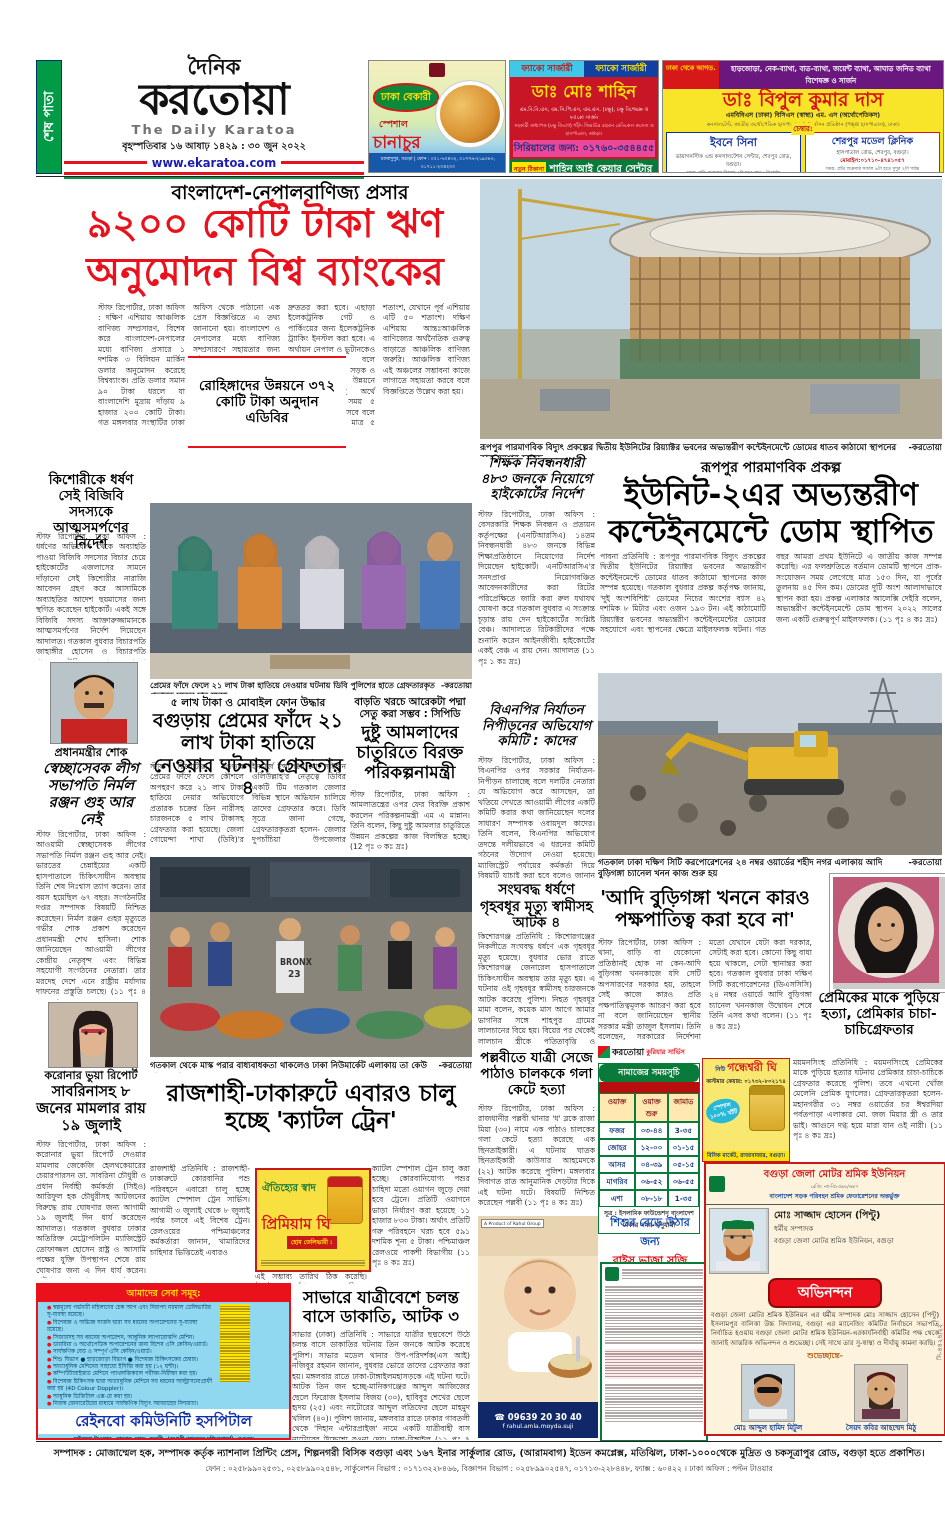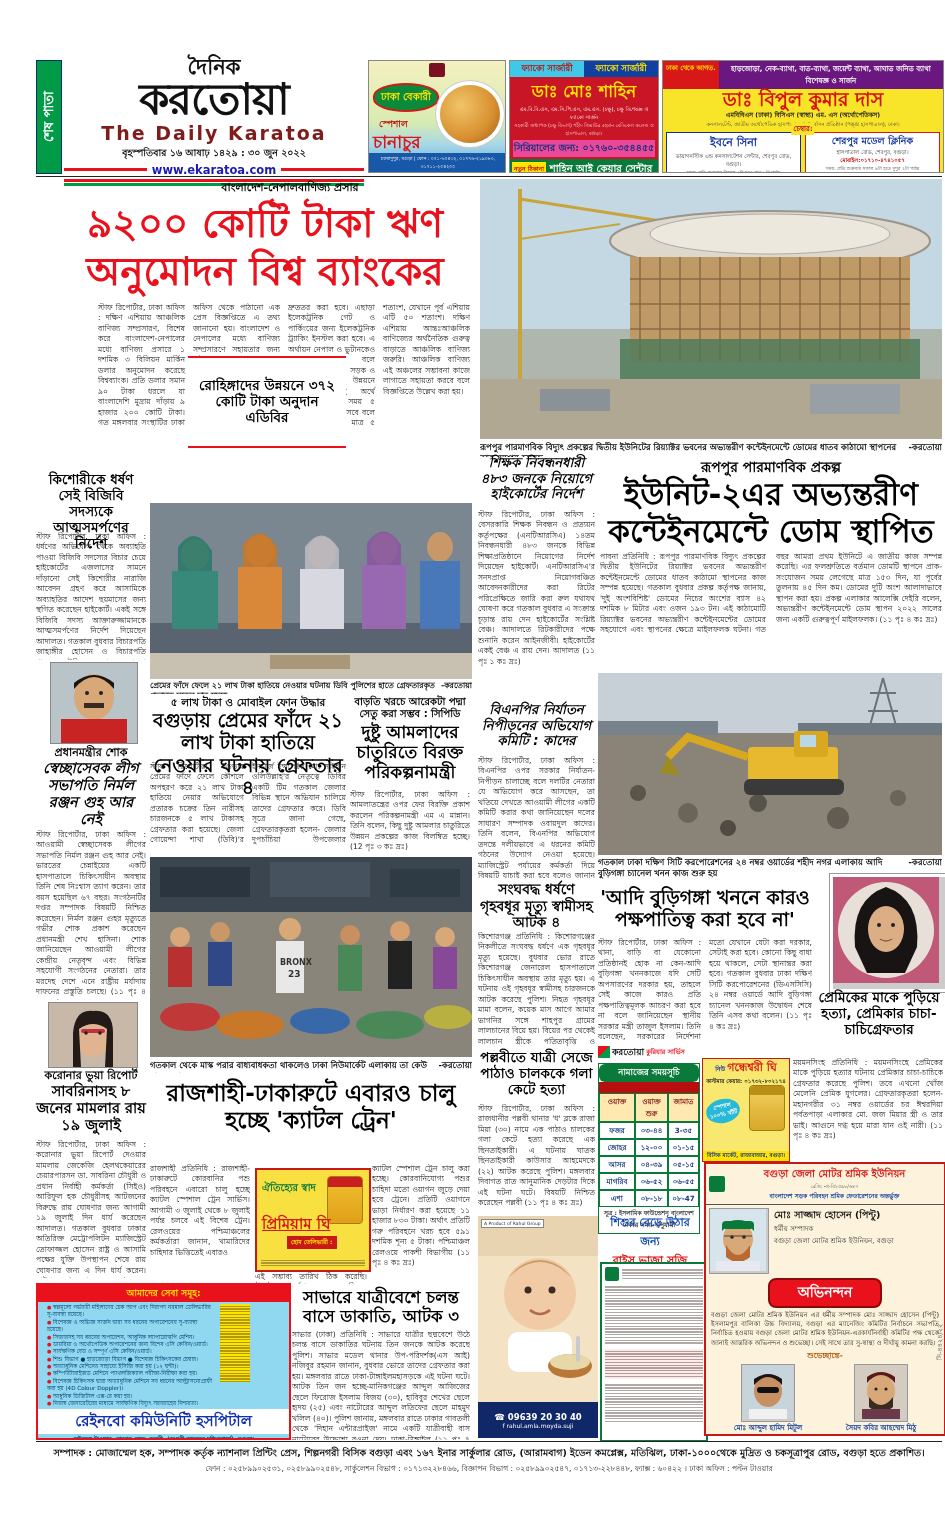--- a/index.html
+++ b/index.html
@@ -41,21 +41,21 @@
 
 <div class="page">
 
   <div class="abs tab" style="left:36px;top:60px;width:24px;height:112px;">
     <span>শেষ পাতা</span>
   </div>
 
   <div class="abs" style="left:64px;top:57px;width:300px;height:116px;text-align:center;">
     <div style="font-size:21px;font-weight:bold;line-height:1;">দৈনিক</div>
     <div style="font-size:43px;font-weight:bold;line-height:1.02;letter-spacing:-1px;">করতোয়া</div>
-    <div style="font-size:19px;font-weight:bold;letter-spacing:2px;color:#7f1d1d;">The Daily Karatoa</div>
+    <div style="font-size:13px;font-weight:bold;letter-spacing:2px;color:#737373;">The Daily Karatoa</div>
     <div style="font-size:9.5px;font-weight:bold;margin-top:2px;">বৃহস্পতিবার ১৬ আষাঢ় ১৪২৯ : ৩০ জুন ২০২২</div>
     <div class="site-bar" style="margin-top:2px;">
       <span class="ln"></span>
       <span class="url">www.ekaratoa.com</span>
       <span class="ln"></span>
     </div>
     <div style="height:3px;background:#e8111c;margin-top:2px;"></div>
     <div style="height:3px;background:#019b48;margin-top:1px;"></div>
   </div>
 
@@ -103,21 +103,21 @@
         <div style="color:#1030a0;font-weight:bold;font-size:9.5px;">শেরপুর মডেল ক্লিনিক</div>
         <div style="font-size:5.4px;color:#333;">হাসপাতাল রোড, শেরপুর, বগুড়া।</div>
         <div style="font-size:5.4px;color:#b00;font-weight:bold;">মোবাইল:০১৭১০-৪৭৪১০৫৭</div>
         <div style="font-size:4.6px;color:#555;">সময়: প্রতি শুক্রবার সকাল ৯টা হতে দুপুর ২টা পর্যন্ত</div>
       </div>
     </div>
   </div>
 
   <div class="abs rule" style="left:36px;top:176px;width:906px;height:1px;"></div>
 
-  <div class="abs kick" style="left:100px;top:181px;width:380px;font-size:11px;">বাংলাদেশ-নেপালবাণিজ্য প্রসার</div>
+  <div class="abs kick" style="left:100px;top:181px;width:380px;font-size:19px;">বাংলাদেশ-নেপালবাণিজ্য প্রসার</div>
   <div class="abs hl" style="left:50px;top:200px;width:430px;font-size:39px;color:#e8111c;line-height:1.22;">৯২০০ কোটি টাকা ঋণ অনুমোদন বিশ্ব ব্যাংকের</div>
   <div class="abs body-txt" style="left:98px;top:303px;width:372px;height:164px;column-count:4;column-gap:8px;">স্টাফ রিপোর্টার, ঢাকা অফিস : দক্ষিণ এশিয়ায় আঞ্চলিক বাণিজ্য সম্প্রসারণ, বিশেষ করে বাংলাদেশ-নেপালের মধ্যে বাণিজ্য প্রসারে ১ দশমিক ৩ বিলিয়ন মার্কিন ডলার অনুমোদন করেছে বিশ্বব্যাংক। প্রতি ডলার সমান ৯০ টাকা ধরলে যা বাংলাদেশি মুদ্রায় দাঁড়ায় ৯ হাজার ২০০ কোটি টাকা। গত মঙ্গলবার সংস্থাটির ঢাকা অফিস থেকে পাঠানো এক প্রেস বিজ্ঞপ্তিতে এ তথ্য জানানো হয়। বাংলাদেশ ও নেপালের মধ্যে বাণিজ্য সম্প্রসারণে সহায়তার জন্য এই ঋণ অনুমোদন করেছে বিশ্বব্যাংক। বিশাল এ অর্থ দুই ধাপে বাংলাদেশ এবং নেপালের আধুনিক ও ডিজিটাল অবকাঠামো নির্মাণে ব্যয় করা হবে। এবং ট্রাক প্রবেশ ও বের হওয়া দ্রুততর করা হবে। এছাড়া ইলেকট্রনিক গেট ও পার্কিংয়ের জন্য ইলেকট্রনিক ট্র্যাকিং ইনস্টল করা হবে। এ অর্থায়ন নেপাল ও ভুটানকেও সহায়তা করবে বলে জানিয়েছে সংস্থাটি। সড়ক ও স্থলবন্দরের উন্নয়নে বিশ্বব্যাংকের এই অর্থে আমদানি-রপ্তানির সময় ৫ দিন থেকে কমে আসবে বলে আশা করা হচ্ছে। মাত্র ৫ শতাংশ, যেখানে পূর্ব এশিয়ায় এটি ৫০ শতাংশ। দক্ষিণ এশিয়ায় আন্তঃআঞ্চলিক বাণিজ্যের অর্থনৈতিক গুরুত্ব বাড়াতে আঞ্চলিক বাণিজ্য জরুরি। আঞ্চলিক বাণিজ্য এই অঞ্চলের সম্ভাবনা কাজে লাগাতে সহায়তা করবে বলে বিজ্ঞপ্তিতে উল্লেখ করা হয়।</div>
   <div class="abs quote-box" style="left:188px;top:356px;width:158px;height:88px;z-index:2;">
     <div class="hl" style="font-size:13.5px;padding:0 4px;">রোহিঙ্গাদের উন্নয়নে ৩৭২ কোটি টাকা অনুদান এডিবির</div>
   </div>
 
   <div class="abs photo" style="left:480px;top:179px;width:462px;height:260px;">
     <svg width="462" height="260" viewBox="0 0 462 260">
       <rect width="462" height="260" fill="#c4d8e4"></rect>
       <rect y="150" width="462" height="110" fill="#aeb6ae"></rect>
@@ -276,21 +276,21 @@
   <div class="abs hl" style="left:150px;top:1080px;width:322px;font-size:23px;">রাজশাহী-ঢাকারুটে এবারও চালু হচ্ছে 'ক্যাটল ট্রেন'</div>
   <div class="abs body-txt" style="left:150px;top:1164px;width:100px;height:120px;">রাজশাহী প্রতিনিধি : রাজশাহী-ঢাকারুটে কোরবানির পশু পরিবহনে এবারো চালু হচ্ছে ক্যাটল স্পেশাল ট্রেন সার্ভিস। আগামী ৩ জুলাই থেকে ৮ জুলাই পর্যন্ত চলবে এই বিশেষ ট্রেন। রেলওয়ের পশ্চিমাঞ্চলের কর্মকর্তারা জানান, খামারিদের চাহিদার ভিত্তিতেই এবারও</div>
   <div class="abs body-txt" style="left:372px;top:1164px;width:98px;height:120px;">ক্যাটল স্পেশাল ট্রেন চালু করা হচ্ছে। কোরবানিযোগ্য পশুর চাহিদা মতো ওয়াগন জুড়ে দেয়া হবে ট্রেনে। প্রতিটি ওয়াগনে ভাড়া নির্ধারণ করা হয়েছে ১১ হাজার ৮৩০ টাকা। অর্থাৎ প্রতিটি গরু পরিবহনে খরচ হবে ৫৯১ দশমিক শূন্য ৫ টাকা। পশ্চিমাঞ্চল রেলওয়ে পাকশী বিভাগীয় (১১ পৃঃ ৪ কঃ দ্রঃ)</div>
   <div class="abs body-txt" style="left:255px;top:1272px;width:112px;height:12px;">এই সম্ভাব্য তারিখ ঠিক করেছি। ঊর্ধ্বতন কর্তৃপক্ষক‌ে এ বিষয়ে কাগজপত্র পাঠানো হয়েছে। তারা অনুমতি দিলে এটা বাস্তবায়ন করা হবে। তিনি</div>
 
   <div class="abs adbox" style="left:255px;top:1168px;width:112px;height:100px;background:#f8e040;border:2px solid #c81818;">
     <div style="position:absolute;right:6px;top:6px;width:34px;height:46px;background:linear-gradient(#f0c030,#e0a018);border-radius:4px;border:1px solid #a87a10;">
       <div style="height:10px;background:#c82020;border-radius:3px 3px 0 0;"></div>
     </div>
     <div style="position:absolute;left:5px;top:10px;font-size:10px;font-weight:bold;color:#0a7a3a;">ঐতিহ্যের স্বাদ</div>
-    <div style="position:absolute;left:5px;top:42px;font-size:15px;font-weight:bold;color:#d81818;text-decoration:underline;">প্রিমিয়াম ঘি</div>
+    <div style="position:absolute;left:5px;top:42px;font-size:15px;font-weight:bold;color:#d81818;">প্রিমিয়াম ঘি</div>
     <div style="position:absolute;left:30px;top:66px;background:#c81818;color:#ffe400;font-size:6px;font-weight:bold;padding:1px 4px;">হোম ডেলিভারী :</div>
     <div class="blurlines-sm" style="position:absolute;left:4px;bottom:3px;width:104px;height:9px;"></div>
   </div>
 
   <div class="abs hl" style="left:292px;top:1288px;width:178px;font-size:16.5px;">সাভারে যাত্রীবেশে চলন্ত বাসে ডাকাতি, আটক ৩</div>
   <div class="abs body-txt" style="left:292px;top:1330px;width:178px;height:110px;">সাভার (ঢাকা) প্রতিনিধি : সাভারে যাত্রীর ছদ্মবেশে উঠে চলন্ত বাসে ডাকাতির ঘটনায় তিন জনকে আটক করেছে পুলিশ। সাভার মডেল থানার উপ-পরিদর্শক(এস আই) নজিবুর রহমান জানান, বুধবার ভোরে তাদের গ্রেফতার করা হয়। মঙ্গলবার রাতে ঢাকা-টাঙ্গাইলমহাসড়কে এই ঘটনা ঘটে। আটক তিন জন হচ্ছে-মানিকগঞ্জের আব্দুল আজিজের ছেলে ফিরোজ ইসলাম বিজয় (৩০), হাবিবুর শেখের ছেলে হৃদয় (২৫) এবং নাটোরের আব্দুল লতিফের ছেলে মাহমুদ খলিল (৪০)। পুলিশ জানায়, মঙ্গলবার রাতে ঢাকার গাবতলী থেকে 'দিহান এন্টারপ্রাইজ' নামে একটি যাত্রীবাহী বাস নাটোরের উদ্দেশ্যে রওনা দেয়। ঢাকা-টাঙ্গাইল (১১ পৃঃ ৭ কঃ দ্রঃ)</div>
 
   <div class="abs hosp" style="left:36px;top:1283px;width:251px;height:153px;">
     <div class="badge-red" style="font-size:9px;padding:1px 0;">আমাদের সেবা সমূহ:</div>
     <div style="display:flex;">
@@ -387,21 +387,21 @@
       <div>১২-০০</div>
       <div>০১-১৫</div>
       <div>আসর</div>
       <div>০৪-৩৯</div>
       <div>০৫-১৫</div>
       <div>মাগরিব</div>
       <div>০৬-৫২</div>
       <div>০৬-৫৫</div>
       <div>এশা</div>
       <div>০৮-১৮</div>
-      <div>০৮-47</div>
+      <div>1-৩৫</div>
     </div>
     <div style="font-size:6px;font-weight:bold;text-align:center;color:#333;padding:1px;">সূত্র : ইসলামিক ফাউন্ডেশন বাংলাদেশ</div>
     <div style="font-size:6.5px;font-weight:bold;text-align:center;color:#333;padding-bottom:2px;">ঢাকার সময় অনুযায়ী</div>
   </div>
 
   <div class="abs adbox" style="left:702px;top:1058px;width:86px;height:102px;background:#f8e870;border:1.5px solid #c81818;">
     <div style="display:flex;align-items:baseline;gap:2px;justify-content:center;">
       <span style="font-size:6px;font-weight:bold;color:#1030a0;">নিউ</span>
       <span style="font-size:11px;font-weight:bold;color:#d81818;">গন্ধেশ্বরী ঘি</span>
     </div>

